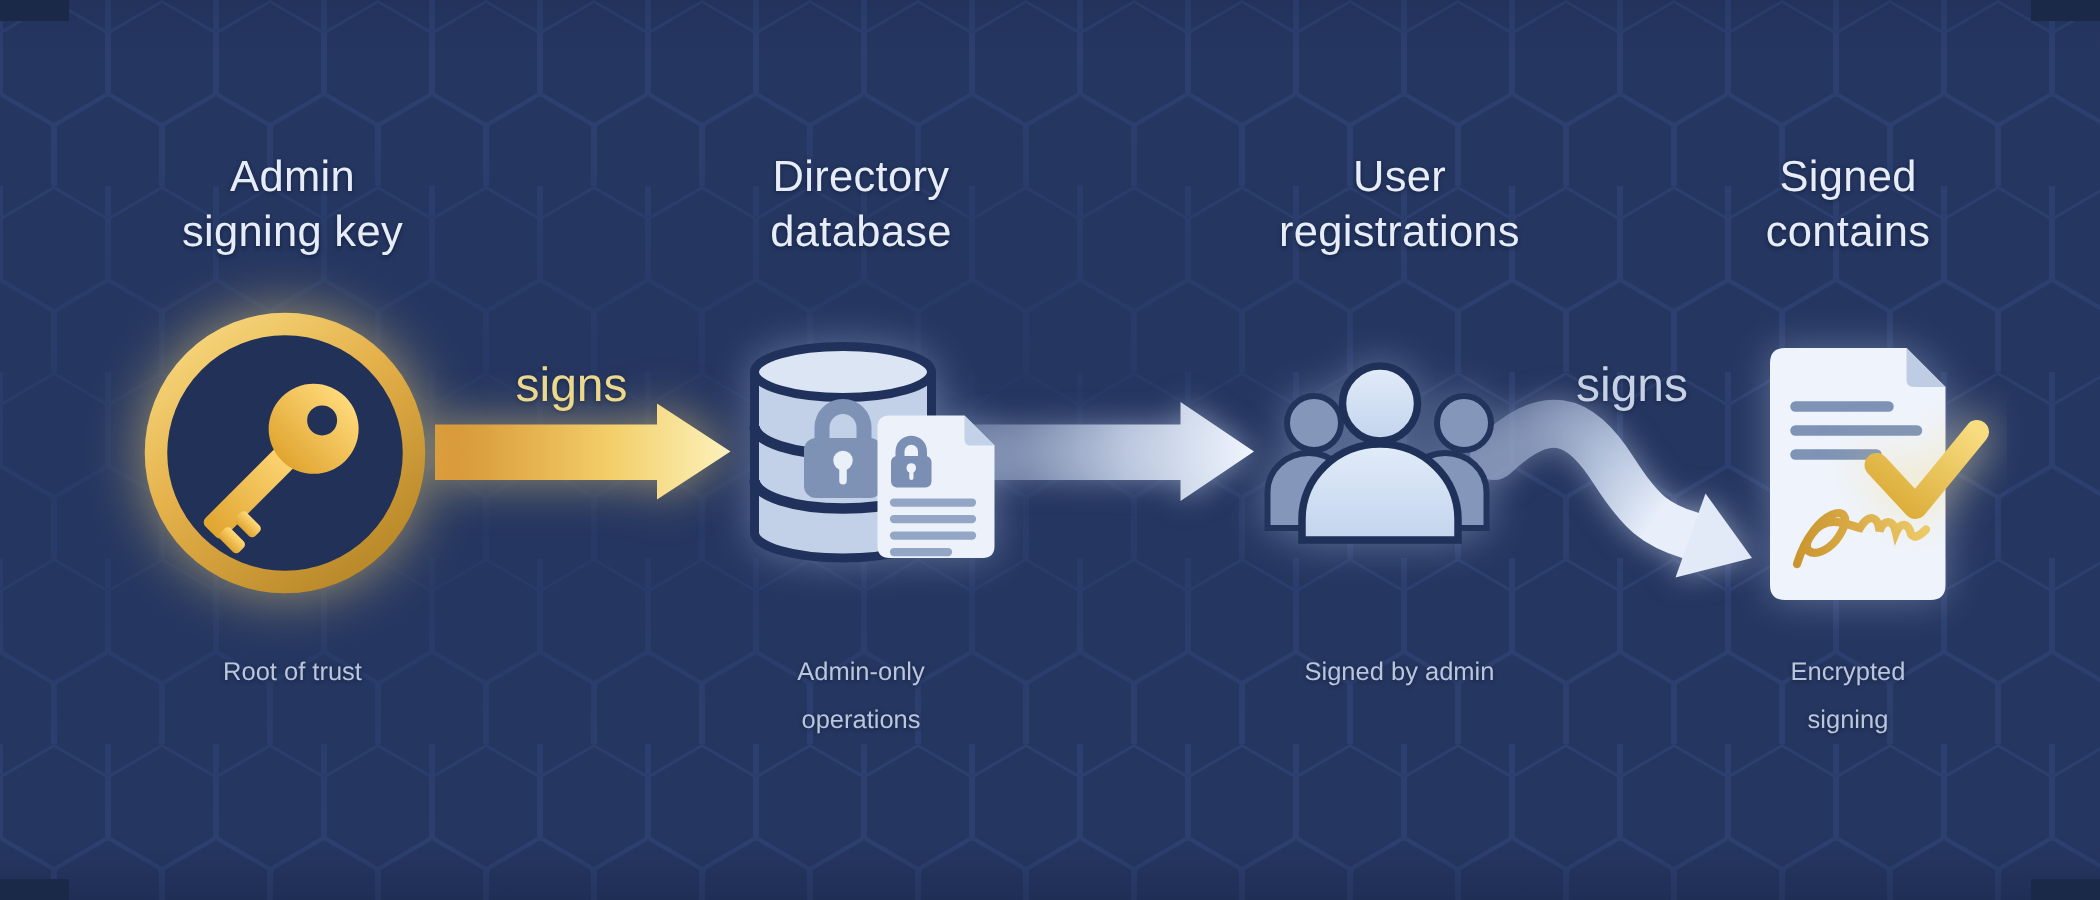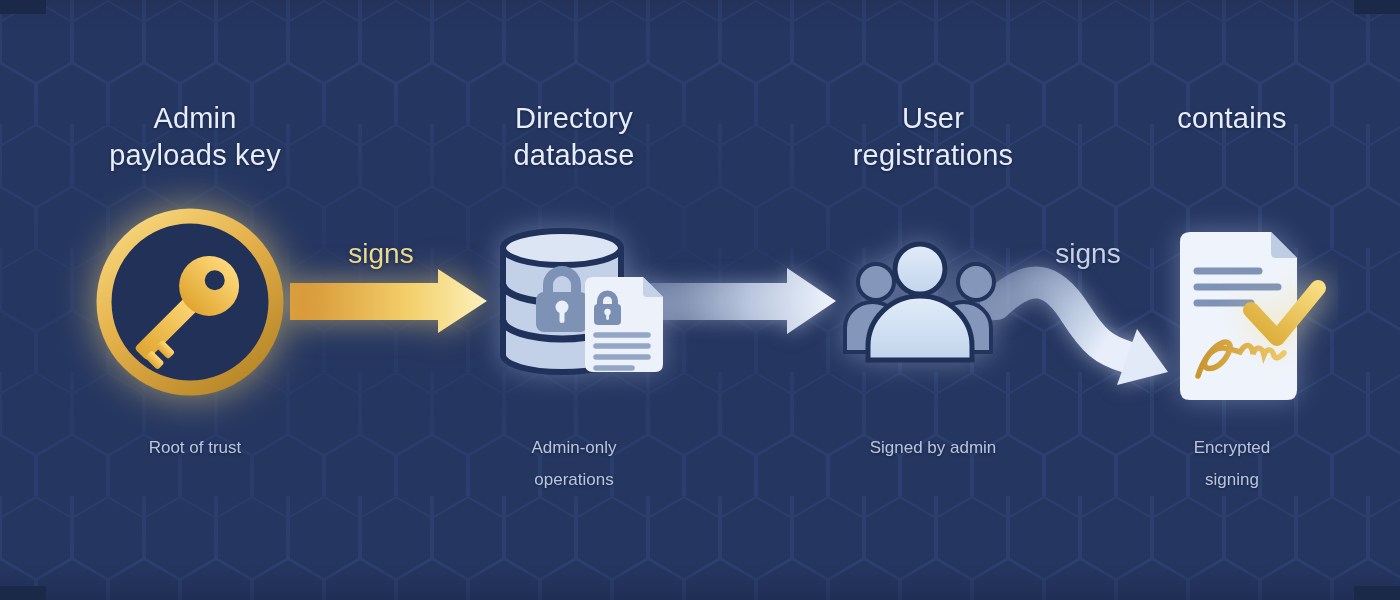--- a/index.html
+++ b/index.html
@@ -26,21 +26,21 @@
     color:#e7edf8;font-size:29px;line-height:37px;font-weight:500;
     letter-spacing:.2px;text-shadow:0 1px 3px rgba(8,16,38,.55);
   }
   .node-caption{
     position:absolute;top:432px;width:320px;text-align:center;
     color:#b9c6dc;font-size:17px;line-height:32px;font-weight:400;
     text-shadow:0 1px 3px rgba(8,16,38,.5);
   }
   .arrow-label{
     position:absolute;top:238px;width:170px;text-align:center;
-    font-size:28px;font-weight:400;text-shadow:0 1px 3px rgba(8,16,38,.5);
+    font-size:32px;font-weight:400;text-shadow:0 1px 3px rgba(8,16,38,.5);
   }
   .arrow-label.gold{color:#ead98f;}
   .arrow-label.silver{color:#c6d1e6;}
 
   .icon{position:absolute;}
   .glow-gold{filter:drop-shadow(0 0 16px rgba(247,216,122,.55));}
   .glow-gold-strong{filter:drop-shadow(0 0 20px rgba(247,216,122,.6));}
   .glow-soft{filter:drop-shadow(0 0 14px rgba(200,218,248,.35));}
   .glow-silver{filter:drop-shadow(0 0 10px rgba(219,231,252,.5));}
 </style>
@@ -65,31 +65,32 @@
   </svg>
   <div class="bg-fade"></div>
 
   <div class="corner tl"></div>
   <div class="corner tr"></div>
   <div class="corner bl"></div>
   <div class="corner br"></div>
 
   <div class="node-title" style="left:35px;">
     <div>Admin</div>
-    <div>payloads key</div>
+    <div>signing key</div>
   </div>
   <div class="node-title" style="left:414px;">
     <div>Directory</div>
     <div>database</div>
   </div>
   <div class="node-title" style="left:773px;">
     <div>User</div>
     <div>registrations</div>
   </div>
   <div class="node-title" style="left:1072px;">
+    <div>Signed</div>
     <div>contains</div>
   </div>
 
   <div class="node-caption" style="left:35px;">
     <div>Root of trust</div>
     <div></div>
   </div>
   <div class="node-caption" style="left:414px;">
     <div>Admin-only</div>
     <div>operations</div>

